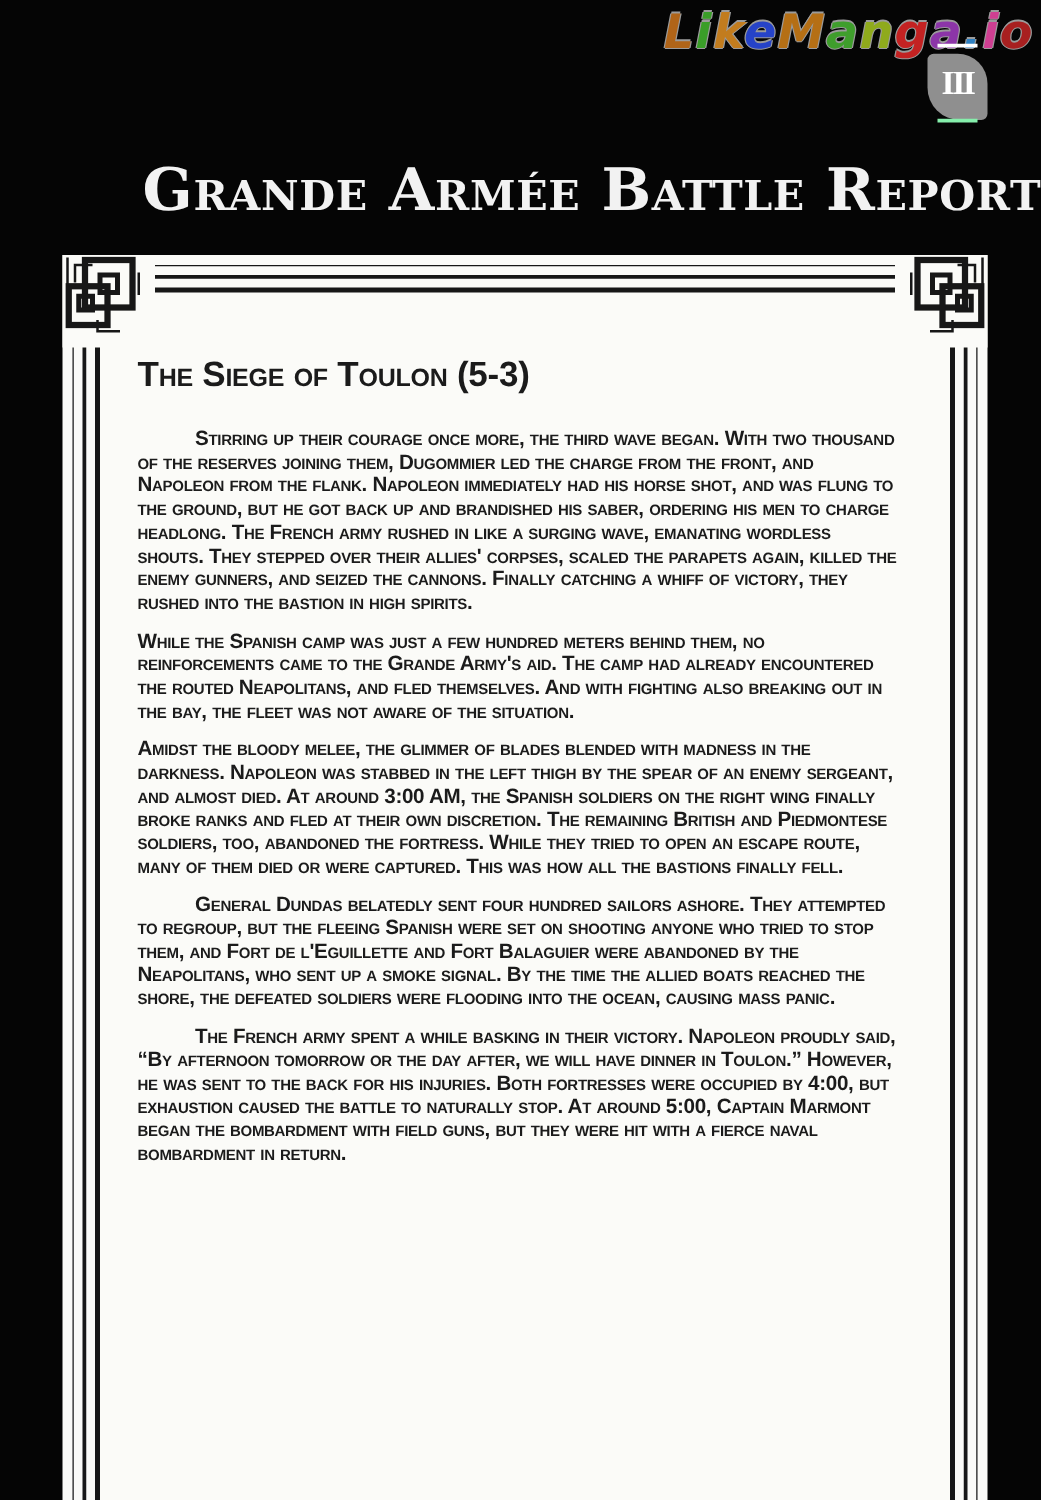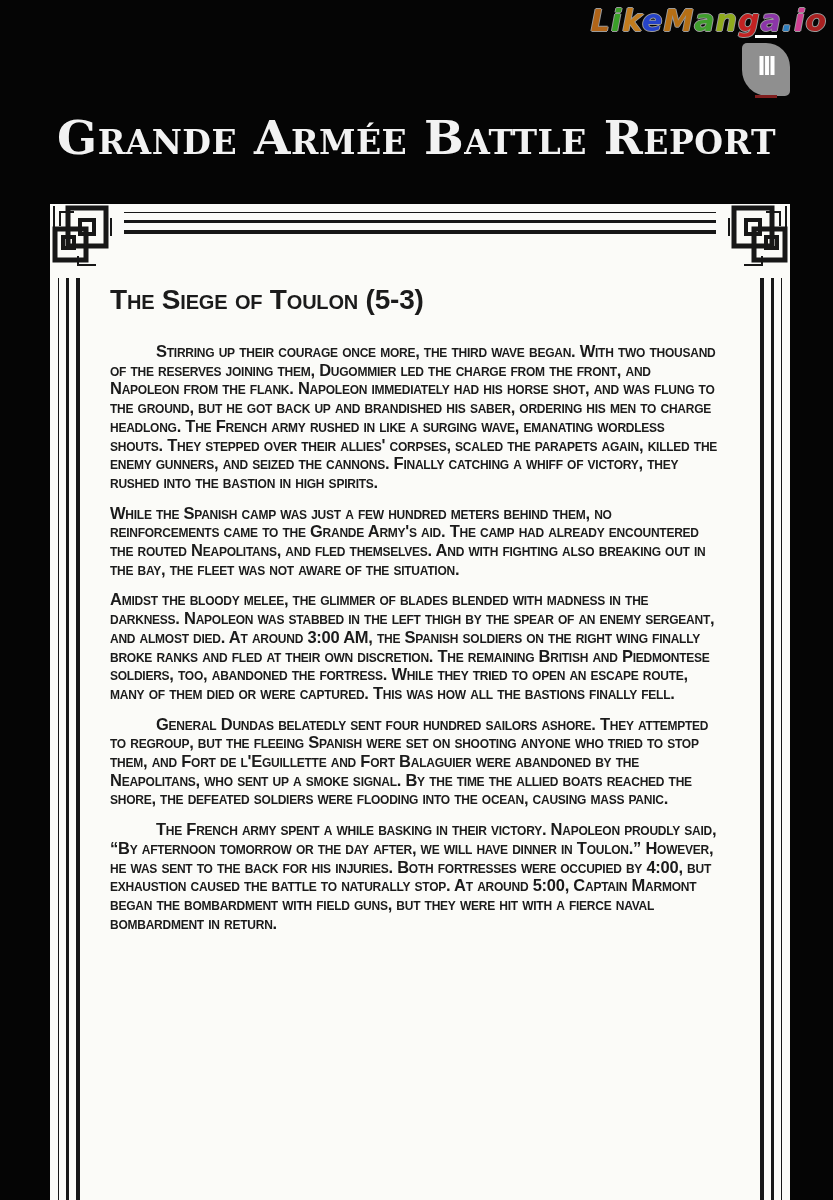--- a/index.html
+++ b/index.html
@@ -9,44 +9,44 @@
   body{
     width:833px;height:1200px;position:relative;overflow:hidden;
     background:var(--bg);
     font-family:"Liberation Sans",sans-serif;
   }
 
   
   .watermark{
     position:absolute;top:3px;right:6px;
     font-family:"DejaVu Sans",sans-serif;font-weight:700;font-style:italic;
-    font-size:30px;letter-spacing:1px;white-space:nowrap;
+    font-size:38px;letter-spacing:1px;white-space:nowrap;
   }
   .watermark span{
     text-shadow:1px 0 0 #9b9b9b,-1px 0 0 #9b9b9b,0 1px 0 #9b9b9b,0 -1px 0 #9b9b9b;
   }
 
   
   .chapter-icon{
     position:absolute;top:43px;right:43px;width:48px;height:53px;
     background:var(--icon-gray);
     border-radius:5px 24px 5px 26px;
     display:flex;align-items:center;justify-content:center;
   }
   .numeral{
-    font-family:Liberation Sans, sans-serif;font-weight:700;font-size:27px;line-height:.95;
+    font-family:Liberation Serif, serif;font-weight:700;font-size:27px;line-height:.95;
     color:#ffffff;letter-spacing:-2px;
-    border-top:3px solid #fff;border-bottom:3px solid #7f1d1d;
+    border-top:3px solid #fff;border-bottom:3px solid #86efac;
     padding:16px 3px;margin-top:-6px;
   }
 
   
   .page-title{
-    position:absolute;top:110px;left:0;width:100%;
-    text-align:center;color:var(--title);
+    position:absolute;top:125px;left:0;width:100%;
+    text-align:right;color:var(--title);
     font-family:"DejaVu Serif",serif;font-weight:700;
     font-variant:small-caps;font-size:47px;letter-spacing:0.5px;
   }
 
   
   .report-page{
     position:absolute;left:50px;top:204px;width:740px;height:1194px;
     background:var(--page);
   }
   .frame{position:absolute;pointer-events:none;}

